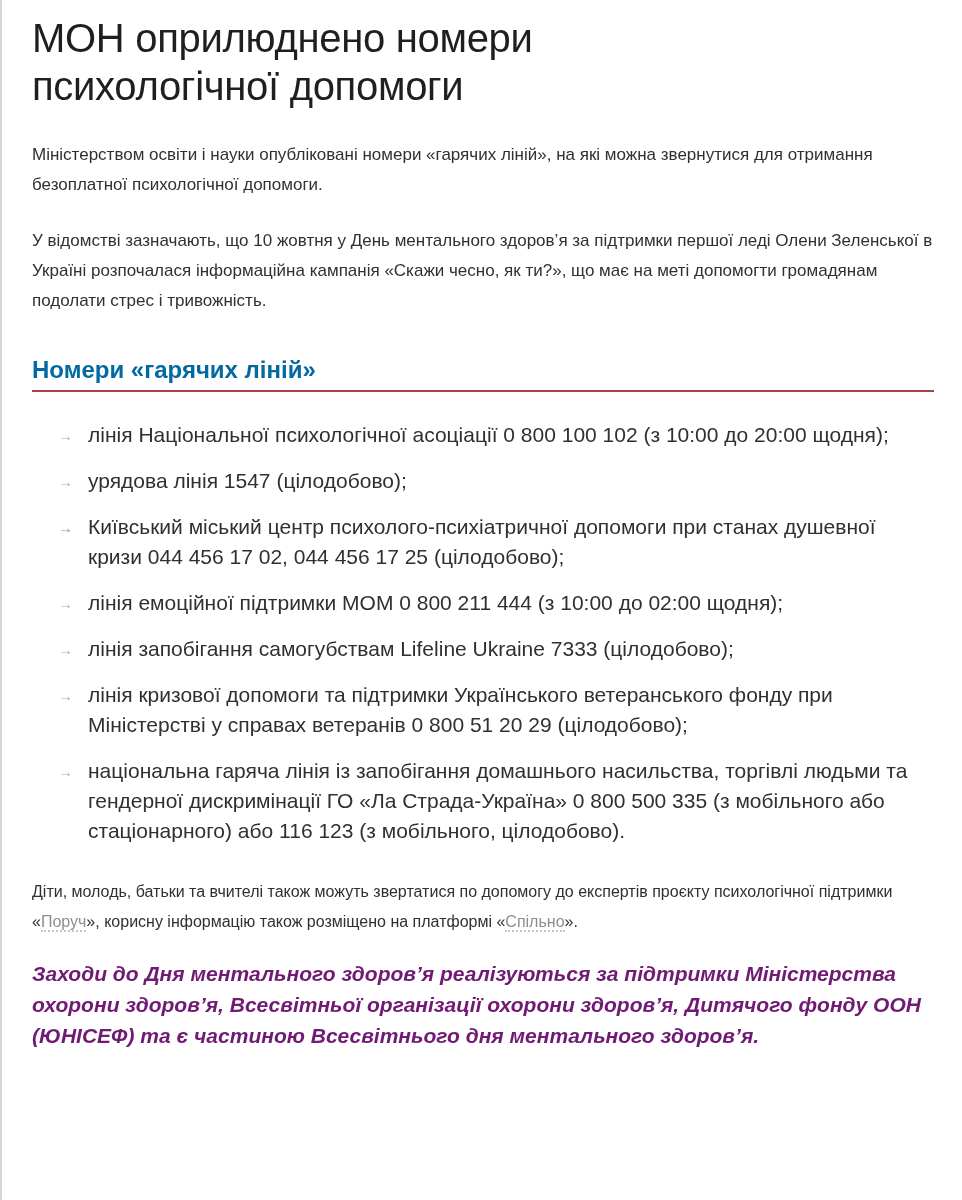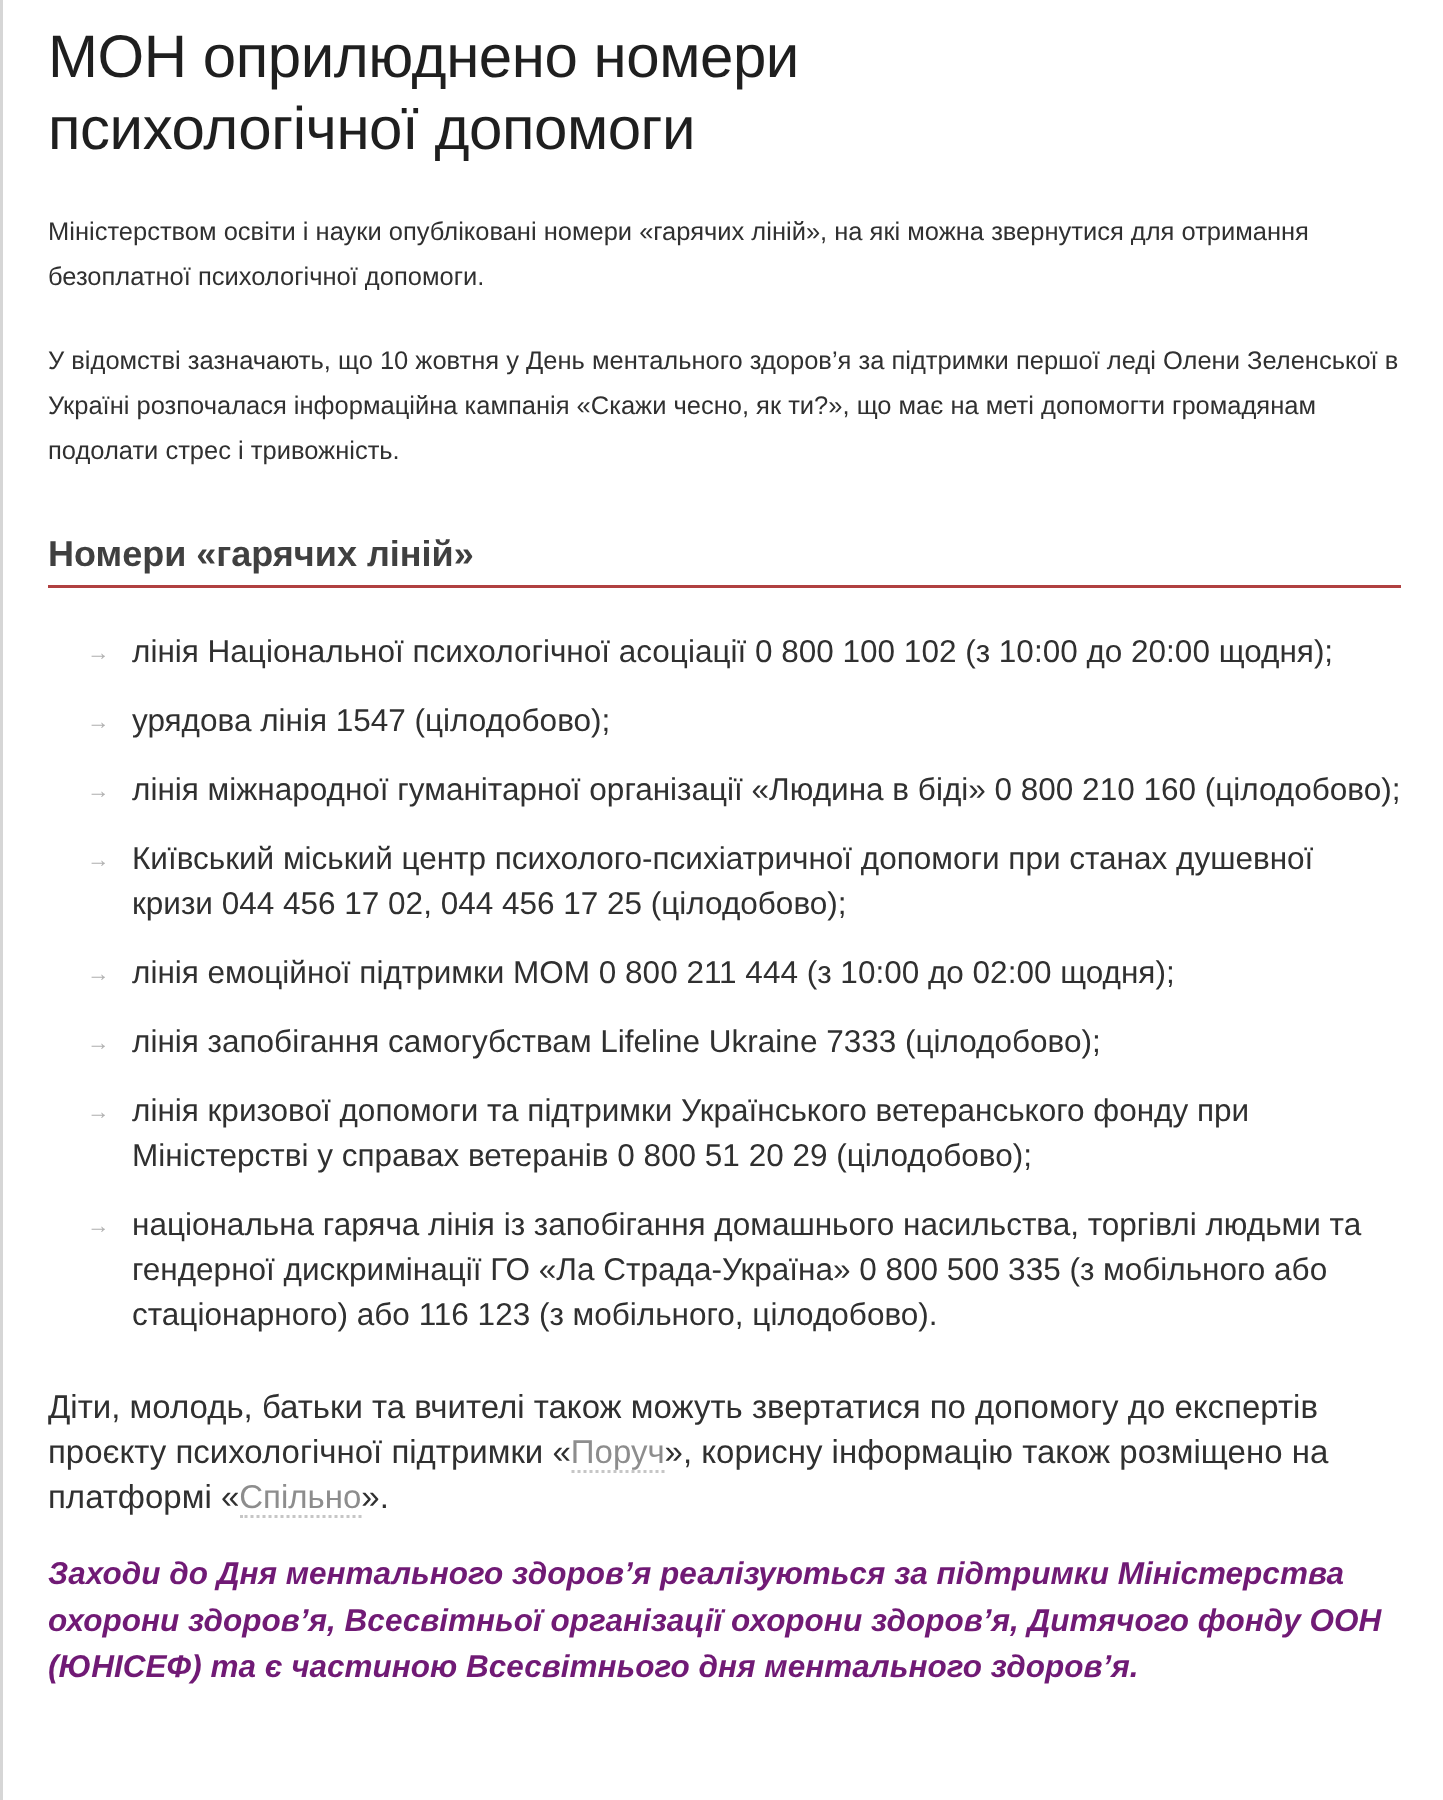--- a/index.html
+++ b/index.html
@@ -32,21 +32,21 @@
     line-height: 30px;
     color: #303030;
   }
   h2.section-heading {
     margin: 40px 0 0 0;
     padding-bottom: 6px;
     border-bottom: 2px solid #b04040;
     font-size: 24px;
     line-height: 28px;
     font-weight: 700;
-    color: #404040;
+    color: #0369a1;
   }
   ul.hotlines {
     list-style: none;
     margin: 28px 0 0 0;
     padding: 0;
   }
   ul.hotlines li {
     position: relative;
     padding-left: 56px;
     margin: 0 0 16px 0;
@@ -59,21 +59,21 @@
   ul.hotlines .arrow {
     position: absolute;
     left: 26px;
     top: 1px;
     font-size: 15px;
     color: #b0b0b0;
   }
   p.outro {
     margin: 31px 0 0 0;
     max-width: 902px;
-    font-size: 22px;
+    font-size: 16px;
     line-height: 30px;
     color: #303030;
   }
   a.glink {
     color: #8d8d8d;
     text-decoration: none;
     border-bottom: 2px dotted #c6c6c6;
     cursor: pointer;
   }
   p.footnote {
@@ -106,21 +106,20 @@
         <span>лінія Національної психологічної асоціації 0 800 100 102 (з 10:00 до 20:00 щодня);</span>
       </li>
 
       <li>
         <span class="arrow">→</span>
         <span>урядова лінія 1547 (цілодобово);</span>
       </li>
 
       <li>
         <span class="arrow">→</span>
-        <span>лінія міжнародної гуманітарної організації «Людина в біді» 0 800 210 160 (цілодобово);</span>
       </li>
 
       <li>
         <span class="arrow">→</span>
         <span>Київський міський центр психолого-психіатричної допомоги при станах душевної кризи 044 456 17 02, 044 456 17 25 (цілодобово);</span>
       </li>
 
       <li>
         <span class="arrow">→</span>
         <span>лінія емоційної підтримки МОМ 0 800 211 444 (з 10:00 до 02:00 щодня);</span>

